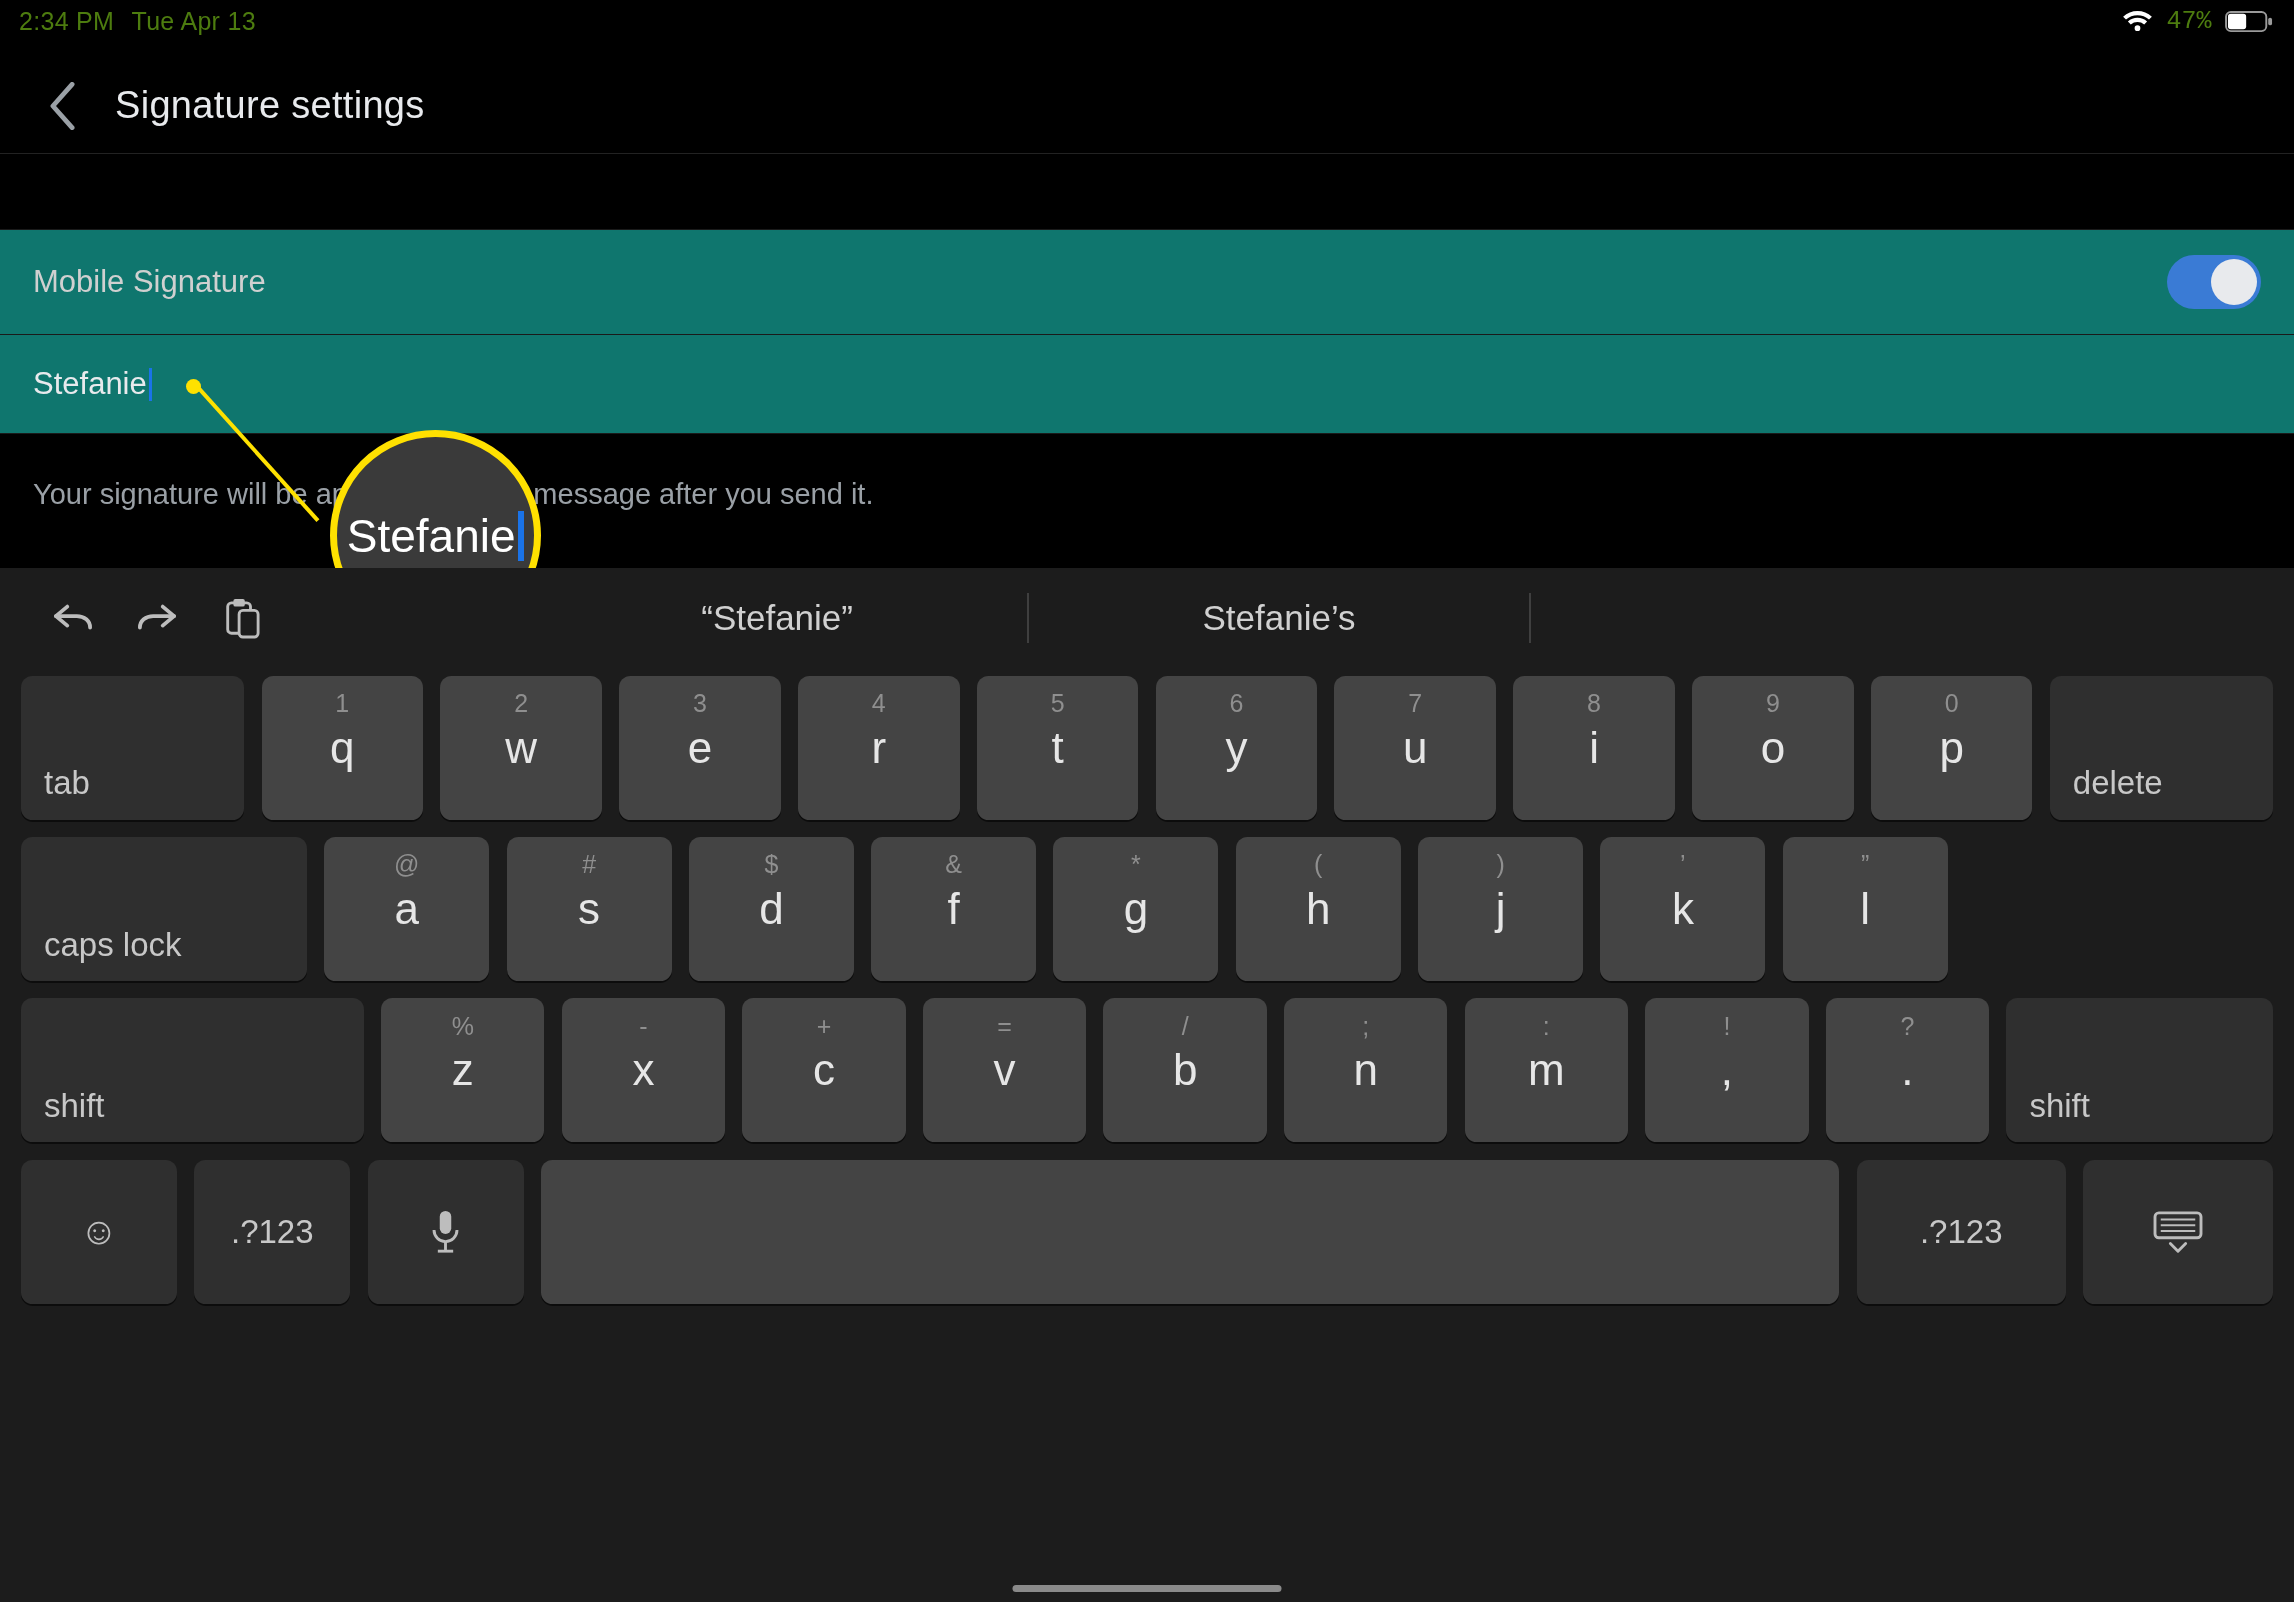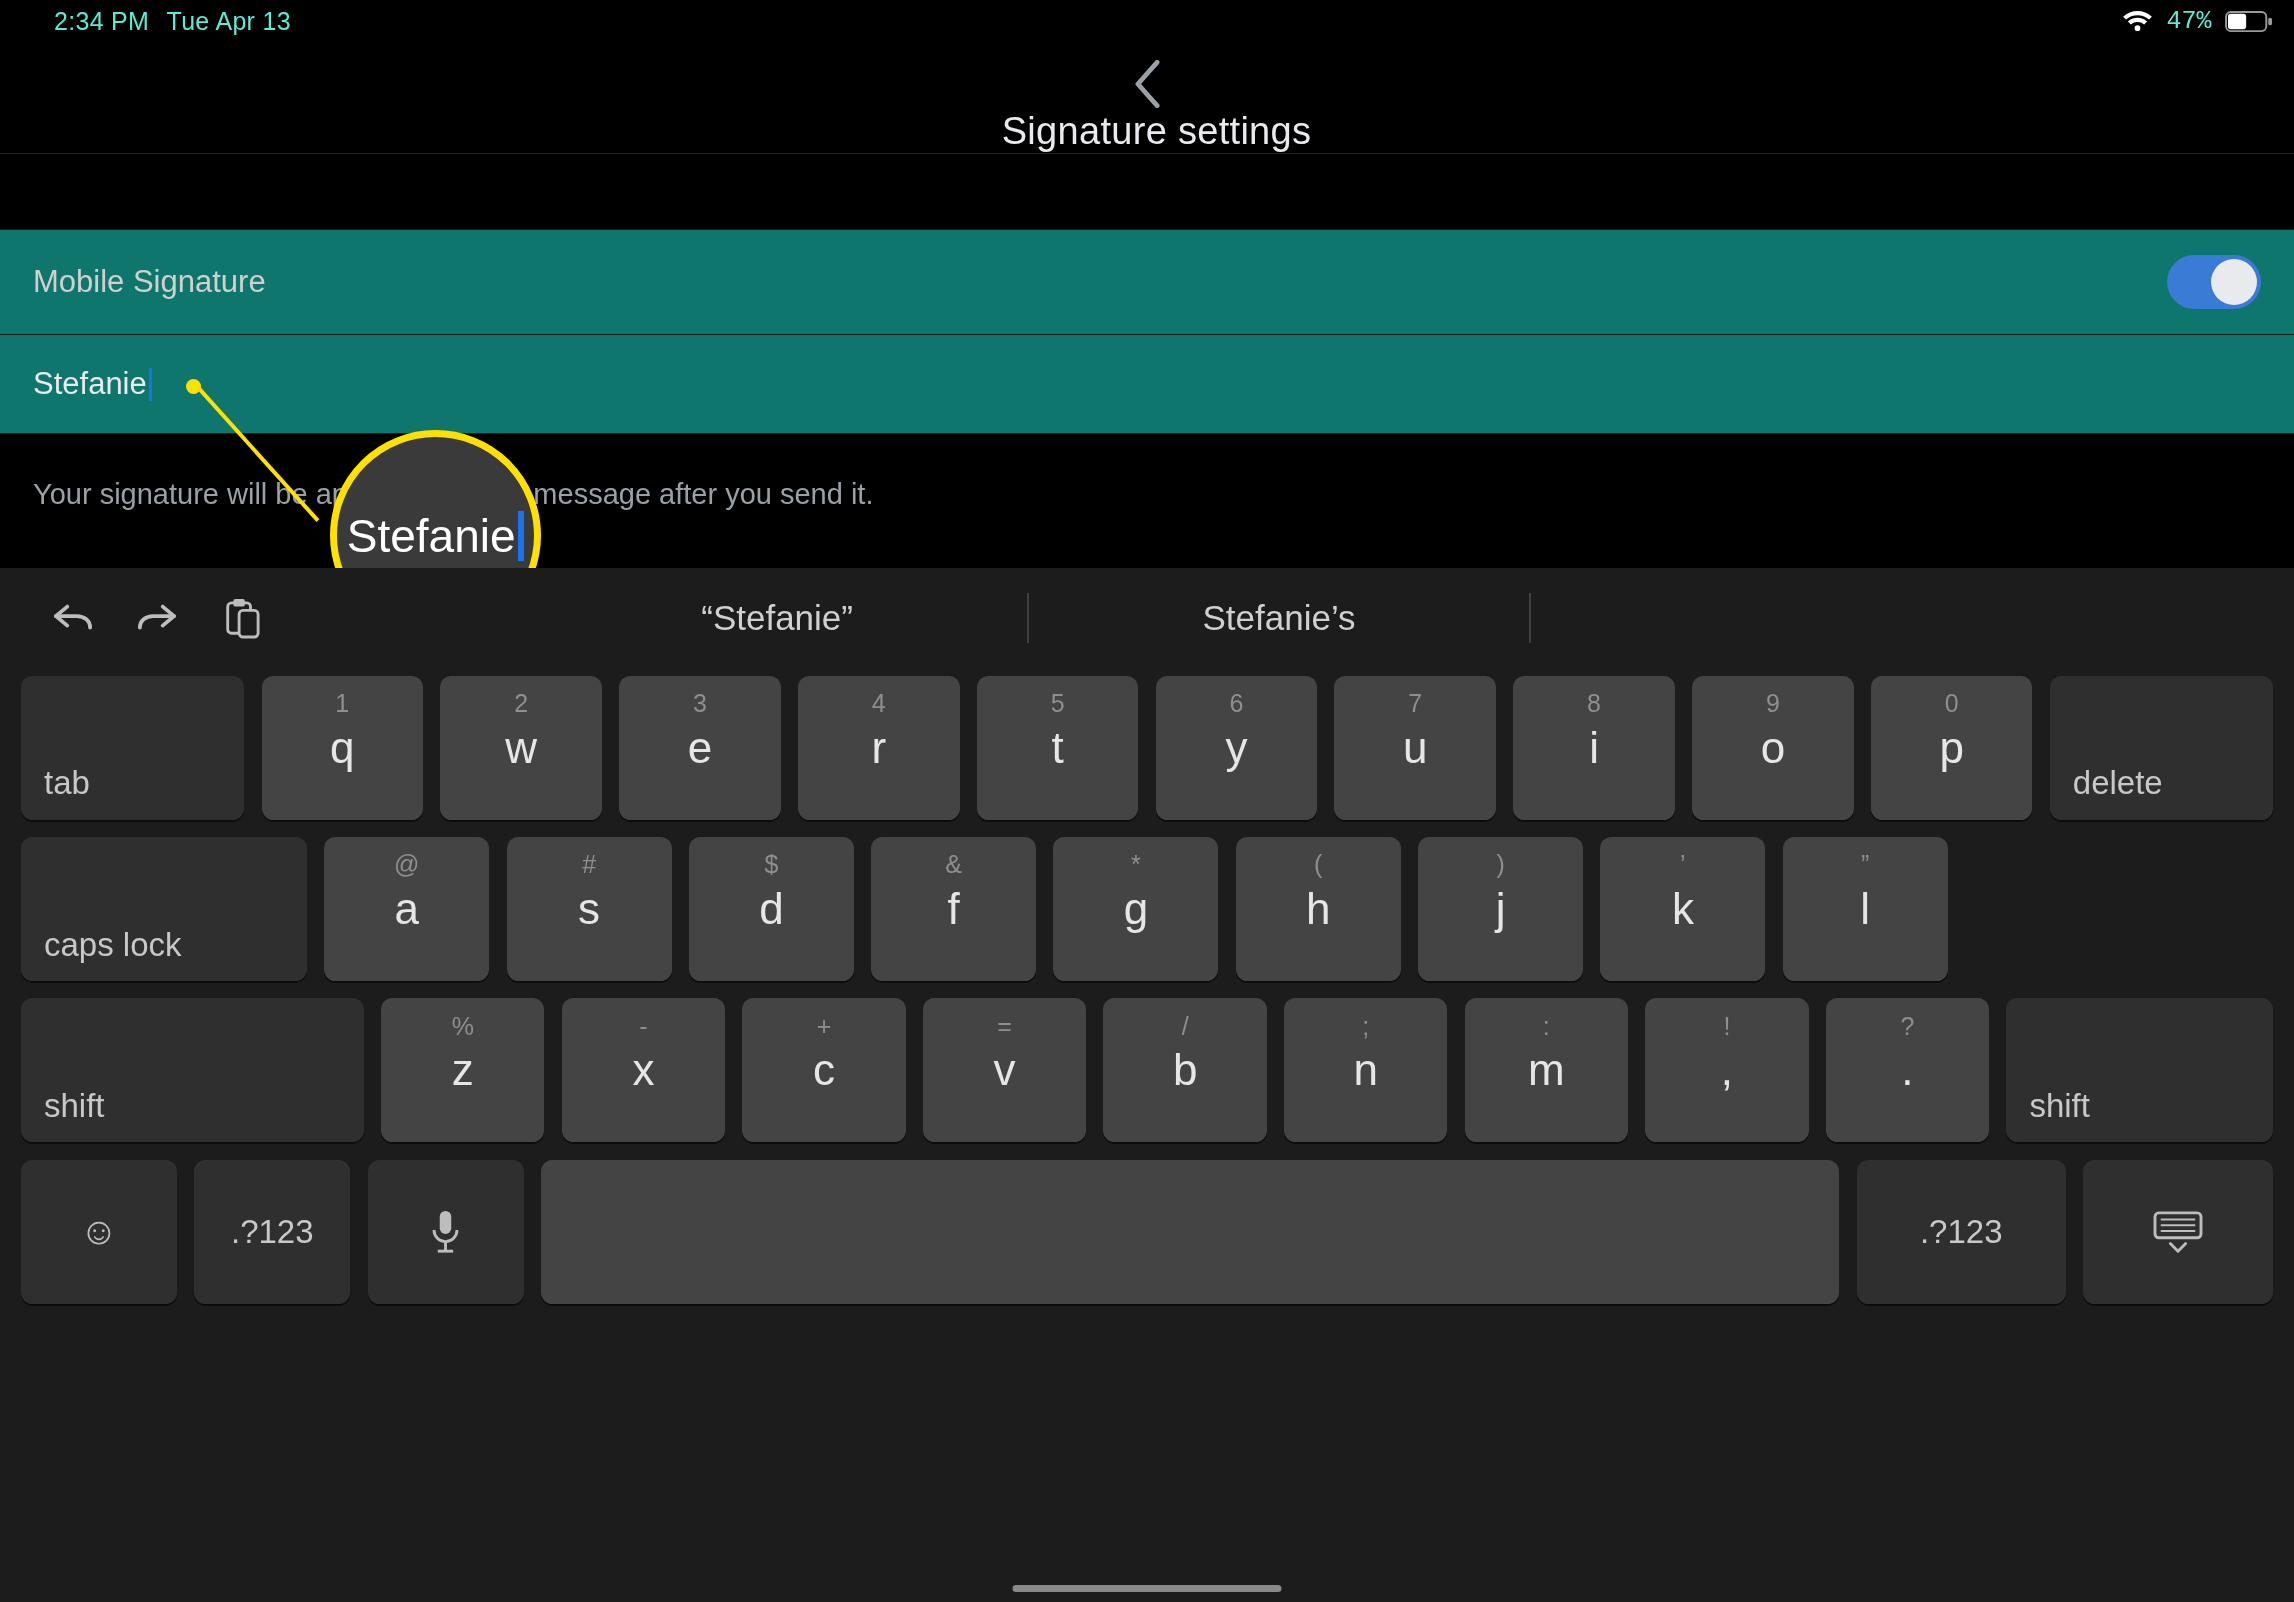--- a/index.html
+++ b/index.html
@@ -1,27 +1,27 @@
 <!DOCTYPE html>
 <html><head>
 <meta charset="utf-8">
 <style>
   * { margin: 0; padding: 0; box-sizing: border-box; font-family: -apple-system, "SF Pro Text", "Helvetica Neue", Arial, sans-serif; -webkit-font-smoothing: antialiased; }
   html, body { width: 2294px; height: 1602px; background:#000; color:#fff; overflow:hidden; }
   body { position:relative; }
 
   
-  .status-bar { position:absolute; top:0; left:0; right:0; height:42px; padding:0 19px; display:flex; align-items:center; justify-content:space-between; font-size:25px; color:#5eead4; font-weight:500;margin-left:35px; }
+  .status-bar { position:absolute; top:0; left:0; right:0; height:42px; padding:0 19px; display:flex; align-items:center; justify-content:space-between; font-size:25px; color:#4d7c0f; font-weight:500; }
   .status-left { display:flex; gap:17.3px; align-items:center; letter-spacing:0.3px; }
   .status-right { display:flex; gap:13.4px; align-items:center; }
   .wifi-icon svg, .battery-icon svg { display:block; }
   .battery-pct { font-size:25px; font-weight:500;font-family:Liberation Mono, monospace; }
 
   
-  .nav-header { position:absolute; top:58px; left:0; right:0; height:96px; display:flex; align-items:center; padding:0 29px; border-bottom:1px solid #222;flex-direction:column; }
+  .nav-header { position:absolute; top:58px; left:0; right:0; height:96px; display:flex; align-items:center; padding:0 29px; border-bottom:1px solid #222; }
   .back-chevron { width:67px; height:67px; display:flex; align-items:center; justify-content:center; color:#9aa0a6; }
   .nav-title { font-size:38px; font-weight:400; margin-left:19px; letter-spacing:0.3px; color:#e8eaed; }
 
   
   .row { position:absolute; left:0; right:0; background:#0f766e; border-top:1px solid #1a1a1a; border-bottom:1px solid #1a1a1a; display:flex; align-items:center; padding:0 33px; color:#d0d0d0; }
   .row-toggle { top:229px; height:106px; font-size:31px; justify-content:space-between; }
   .row-input  { top:334px; height:100px; font-size:31px; }
 
   
   .switch { position:relative; width:94px; height:54px; border-radius:27px; background:#3a7bd5; display:flex; align-items:center; }

